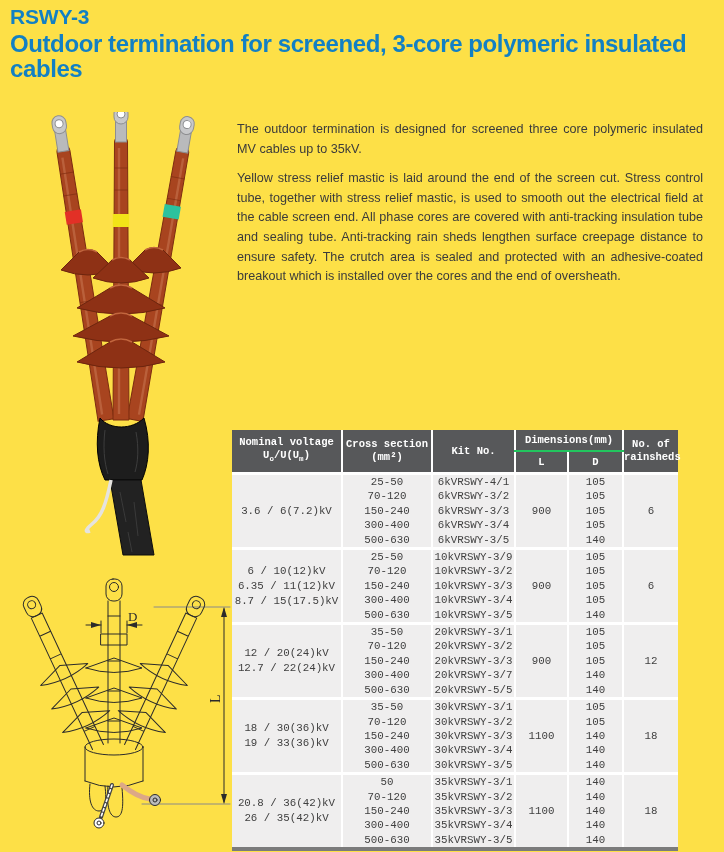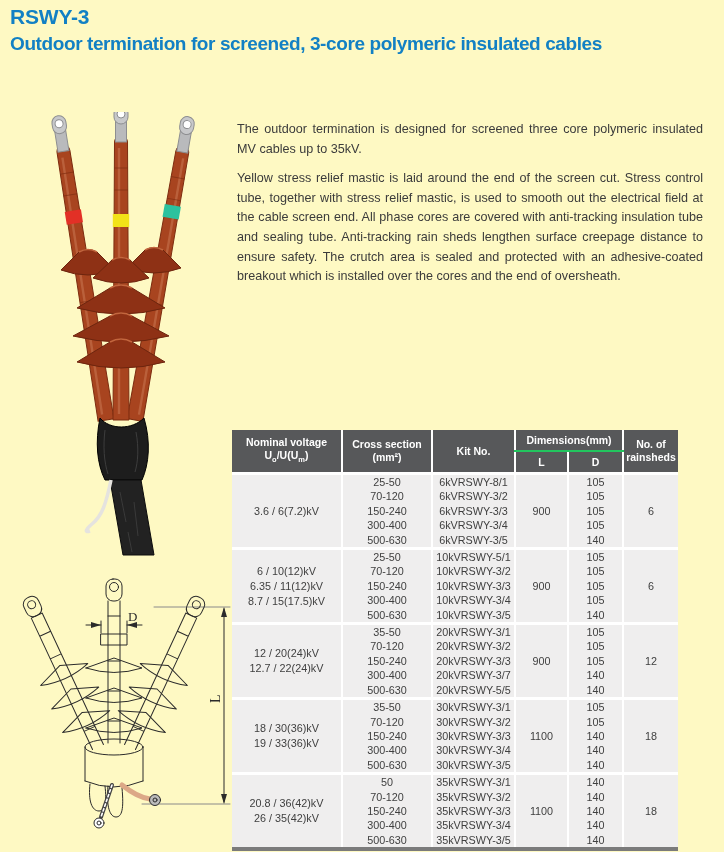--- a/index.html
+++ b/index.html
@@ -1,36 +1,36 @@
 <!DOCTYPE html>
 <html><head>
 <meta charset="utf-8">
 <style>
   html,body{margin:0;padding:0;background:#fff;}
-  #page{position:relative;width:724px;height:852px;background:#fef9c3;overflow:hidden;
+  #page{position:relative;width:724px;height:852px;background:#fde047;overflow:hidden;
         font-family:"Liberation Sans",sans-serif;color:#3f3f3f;}
 
   
   .title-block{position:absolute;left:10px;top:2px;width:706px;color:#1280c4;}
   .title-block h1{margin:0;font-size:21px;line-height:30px;letter-spacing:-0.2px;font-weight:bold;}
-  .title-block h2{margin:0;font-size:19px;line-height:24.5px;letter-spacing:-0.4px;font-weight:bold;}
+  .title-block h2{margin:0;font-size:24px;line-height:24.5px;letter-spacing:-0.4px;font-weight:bold;}
 
   
   .desc{position:absolute;left:237px;top:120px;width:478px;font-size:12.6px;
         line-height:19.6px;text-align:justify;color:#3b3b3b;}
   .desc p{margin:0 12px 10px 0;}
 
   
   .photo{position:absolute;left:8px;top:112px;width:222px;height:445px;}
   .drawing{position:absolute;left:2px;top:571px;width:232px;height:280px;}
 
   
   .spec-table{position:absolute;left:232px;top:430px;width:446px;border-collapse:collapse;
               table-layout:fixed;font-size:10.8px;color:#404040;
-              border-bottom:4px solid #7b7b7b;}
+              border-bottom:4px solid #7b7b7b;font-family:Liberation Mono, monospace;}
   .spec-table th{background:#57585a;color:#fff;font-weight:bold;font-size:10.5px;
                  line-height:13px;padding:2px 0;text-align:center;vertical-align:middle;}
   .spec-table td{background:#efeeee;text-align:center;vertical-align:middle;
                  padding:0;line-height:14.4px;height:14.4px;}
   .spec-table td,.spec-table th{border-left:2px solid #fff;}
   .spec-table .c1{border-left:none;}
   .spec-table .gs{border-top:3px solid #fff;margin-left:12px;}
   .spec-table .dimhead{border-bottom:2px solid #22c55e;height:16px;}
   .spec-table .subhead{height:16px;}
   .vcell div{line-height:15px;}
@@ -208,21 +208,21 @@
         <th class="subhead">D</th>
       </tr>
     </thead>
     <tbody>
 
       <tr>
         <td class="c1 gs vcell" rowspan="5">
           <div>3.6 / 6(7.2)kV</div>
         </td>
         <td class="gs">25-50</td>
-        <td class="gs">6kVRSWY-8/1</td>
+        <td class="gs">6kVRSWY-4/1</td>
         <td class="gs" rowspan="5">900</td>
         <td class="gs">105</td>
         <td class="gs" rowspan="5">6</td>
       </tr>
       <tr>
           <td>70-120</td>
           <td>6kVRSWY-3/2</td>
           <td>105</td>
         </tr>
       <tr>
@@ -241,21 +241,21 @@
           <td>140</td>
         </tr>
 
       <tr>
         <td class="c1 gs vcell" rowspan="5">
           <div>6 / 10(12)kV</div>
           <div>6.35 / 11(12)kV</div>
           <div>8.7 / 15(17.5)kV</div>
         </td>
         <td class="gs">25-50</td>
-        <td class="gs">10kVRSWY-5/1</td>
+        <td class="gs">10kVRSWY-3/9</td>
         <td class="gs" rowspan="5">900</td>
         <td class="gs">105</td>
         <td class="gs" rowspan="5">6</td>
       </tr>
       <tr>
           <td>70-120</td>
           <td>10kVRSWY-3/2</td>
           <td>105</td>
         </tr>
       <tr>

